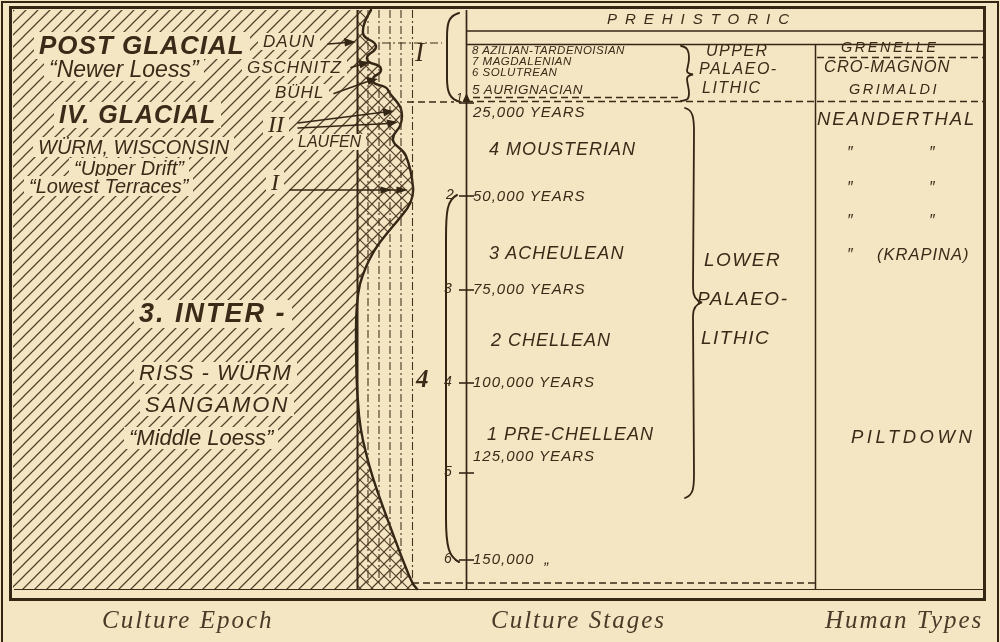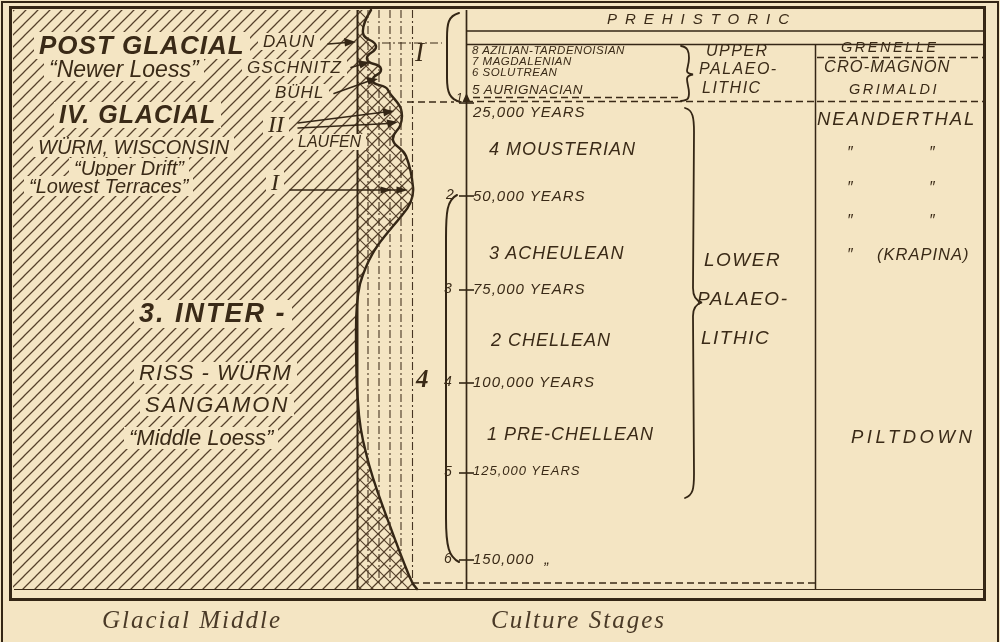--- a/index.html
+++ b/index.html
@@ -174,35 +174,36 @@
   <div class="lbl" style="left:702px;top:80px;font-size:16px;letter-spacing:1.5px;">LITHIC</div>
 
   <div class="lbl" style="left:473px;top:104px;font-size:15px;letter-spacing:1px;">25,000 YEARS</div>
   <div class="lbl" style="left:489px;top:140px;font-size:18px;letter-spacing:1px;">4 MOUSTERIAN</div>
   <div class="lbl" style="left:473px;top:188px;font-size:15px;letter-spacing:1px;">50,000 YEARS</div>
   <div class="lbl" style="left:489px;top:244px;font-size:18px;letter-spacing:1px;">3 ACHEULEAN</div>
   <div class="lbl" style="left:473px;top:281px;font-size:15px;letter-spacing:1px;">75,000 YEARS</div>
   <div class="lbl" style="left:491px;top:331px;font-size:18px;letter-spacing:1px;">2 CHELLEAN</div>
   <div class="lbl" style="left:473px;top:374px;font-size:15px;letter-spacing:1px;">100,000 YEARS</div>
   <div class="lbl" style="left:487px;top:425px;font-size:18px;letter-spacing:1px;">1 PRE-CHELLEAN</div>
-  <div class="lbl" style="left:473px;top:464px;font-size:13px;letter-spacing:1px;">125,000 YEARS</div>
+  <div class="lbl" style="left:473px;top:448px;font-size:15px;letter-spacing:1px;">125,000 YEARS</div>
   <div class="lbl" style="left:473px;top:551px;font-size:15px;letter-spacing:1px;">150,000 &nbsp;„</div>
   <div class="lbl" style="left:704px;top:250px;font-size:19px;letter-spacing:1.5px;">LOWER</div>
   <div class="lbl" style="left:697px;top:289px;font-size:19px;letter-spacing:1.5px;">PALAEO-</div>
   <div class="lbl" style="left:701px;top:328px;font-size:19px;letter-spacing:1.5px;">LITHIC</div>
 
   <div class="lbl" style="left:841px;top:40px;font-size:14.5px;letter-spacing:2.5px;">GRENELLE</div>
   <div class="lbl" style="left:824px;top:58px;font-size:16.5px;letter-spacing:1px;">CRO-MAGNON</div>
   <div class="lbl mask" style="left:846px;top:82px;font-size:14.5px;letter-spacing:2.5px;padding:0 3px;">GRIMALDI</div>
   <div class="lbl" style="left:817px;top:110px;font-size:18.5px;letter-spacing:2px;">NEANDERTHAL</div>
   <div class="lbl" style="left:847px;top:145px;font-size:16px;">″</div>
   <div class="lbl" style="left:929px;top:145px;font-size:16px;">″</div>
   <div class="lbl" style="left:847px;top:180px;font-size:16px;">″</div>
   <div class="lbl" style="left:929px;top:180px;font-size:16px;">″</div>
   <div class="lbl" style="left:847px;top:213px;font-size:16px;">″</div>
   <div class="lbl" style="left:929px;top:213px;font-size:16px;">″</div>
   <div class="lbl" style="left:847px;top:247px;font-size:16px;">″</div>
   <div class="lbl" style="left:877px;top:246px;font-size:16.5px;letter-spacing:1px;">(KRAPINA)</div>
   <div class="lbl" style="left:851px;top:428px;font-size:18.5px;letter-spacing:3.5px;">PILTDOWN</div>
 
-  <div class="caption" style="left:102px;top:606px;">Glacial Middle</div>
+  <div class="caption" style="left:102px;top:606px;">Culture Epoch</div>
   <div class="caption" style="left:491px;top:606px;">Culture Stages</div>
+  <div class="caption" style="left:825px;top:606px;">Human Types</div>
 </div>
 
 </body></html>

